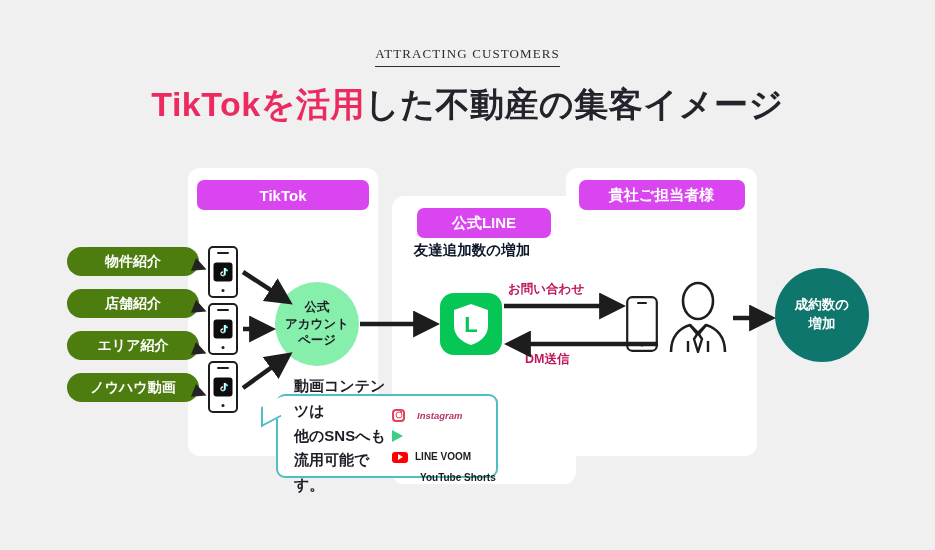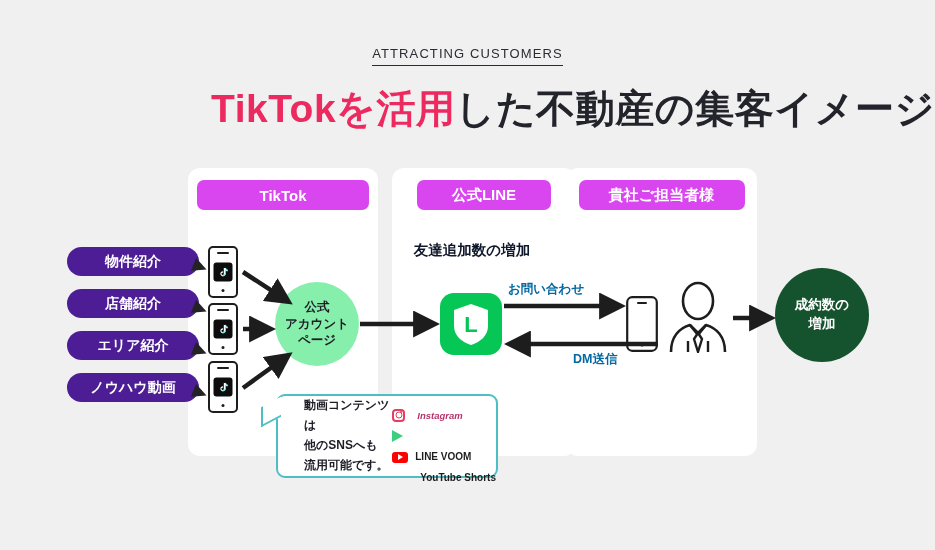--- a/index.html
+++ b/index.html
@@ -14,57 +14,58 @@
   
   .eyebrow {
     position: absolute; left: 0; right: 0; top: 46px;
     text-align: center;
     font-size: 13px; letter-spacing: 1.1px; color: #2b2b33;
   }
   .eyebrow span {
     display: inline-block;
     padding-bottom: 4px;
     border-bottom: 1.5px solid #2b2b33;
+    font-family: Liberation Serif, serif;
   }
   .headline {
     position: absolute; left: 0; right: 0; top: 82px;
-    text-align: right;
-    font-size: 39px; font-weight: bold; color: #23232b;
+    text-align: center;
+    font-size: 34px; font-weight: bold; color: #23232b;
     letter-spacing: 0.5px; white-space: nowrap;
   }
   .headline .accent { color: #ec2a5f; }
 
   
   .panel {
     position: absolute; top: 168px;
     background: #ffffff;
     border-radius: 12px;
   }
   #panel-tiktok { left: 188px; width: 190px; height: 288px; }
-  #panel-line   { left: 392px; width: 184px; height: 288px; }
+  #panel-line   { left: 392px; width: 184px; height: 288px; margin-top: 28px; }
   #panel-staff  { left: 566px; width: 191px; height: 288px; }
 
   .panel-header {
     position: absolute; top: 12px; left: 50%;
     transform: translateX(-50%);
     background: #d946ef; color: #ffffff;
     border-radius: 7px;
     font-size: 15px; font-weight: bold;
     display: flex; align-items: center; justify-content: center;
     white-space: nowrap;
   }
   #hdr-tiktok { width: 172px; height: 30px; }
   #hdr-line   { width: 134px; height: 30px; }
   #hdr-staff  { width: 166px; height: 30px; font-family: Liberation Serif, serif; }
 
   
   .pill {
     position: absolute; left: 67px;
     width: 132px; height: 29px;
-    background: #4c1d95; border-radius: 15px;
+    background: #4d7c0f; border-radius: 15px;
     color: #ffffff; font-size: 14px; font-weight: bold;
     display: flex; align-items: center; justify-content: center;
     white-space: nowrap;
   }
   .pill .tail {
     position: absolute; right: -8px; top: 50%;
     width: 0; height: 0;
     border-top: 7px solid transparent;
     border-bottom: 7px solid transparent;
     border-left: 14px solid #232323;
@@ -131,38 +132,38 @@
   #staff-phone {
     position: absolute; left: 626px; top: 296px;
     width: 32px; height: 56px;
   }
   #person { position: absolute; left: 666px; top: 281px; width: 64px; height: 72px; }
 
   
   #result-circle {
     position: absolute; left: 775px; top: 268px;
     width: 94px; height: 94px; border-radius: 50%;
-    background: #14532d; color: #ffffff;
+    background: #0f766e; color: #ffffff;
     display: flex; flex-direction: column;
     align-items: center; justify-content: center;
     font-size: 13.5px; font-weight: bold; line-height: 1.4;
   }
 
   
   #callout {
     position: absolute; left: 276px; top: 394px;
     width: 222px; height: 84px;
     background: #ffffff;
     border: 2px solid #4ebec5;
     border-radius: 9px;
     display: flex; align-items: center;
   }
   #callout .co-text {
-    font-size: 12px; font-weight: bold; color: #1d1d26;
-    line-height: 1.65; padding-left: 16px; width: 112px; margin-left: 10px;
+    font-size: 15px; font-weight: bold; color: #1d1d26;
+    line-height: 1.65; padding-left: 16px; width: 112px;
   }
   #callout .co-logos {
     flex: 1; display: flex; flex-direction: column;
     gap: 6px; align-items: flex-start; padding-left: 2px;
   }
   #callout .co-tail {
     position: absolute; left: -17px; top: 6px;
     width: 20px; height: 20px;
     background: #ffffff;
     border-left: 2px solid #4ebec5;
@@ -204,24 +205,24 @@
     border-top: 3px solid transparent;
     border-bottom: 3px solid transparent;
     border-left: 5px solid #ffffff;
   }
 
   
   #arrows { position: absolute; left: 0; top: 0; width: 935px; height: 550px; pointer-events: none; }
 
   .flow-label {
     position: absolute; font-size: 12.5px; font-weight: bold;
-    color: #0369a1; white-space: nowrap;
+    color: #be185d; white-space: nowrap;
   }
   #label-inquiry { left: 508px; top: 281px; }
-  #label-dm      { left: 525px; top: 351px; margin-left: 48px; }
+  #label-dm      { left: 525px; top: 351px; }
 </style>
 </head>
 <body>
 
 <div id="root">
 
   <div class="eyebrow">
     <span>ATTRACTING CUSTOMERS</span>
   </div>
   <div class="headline">

